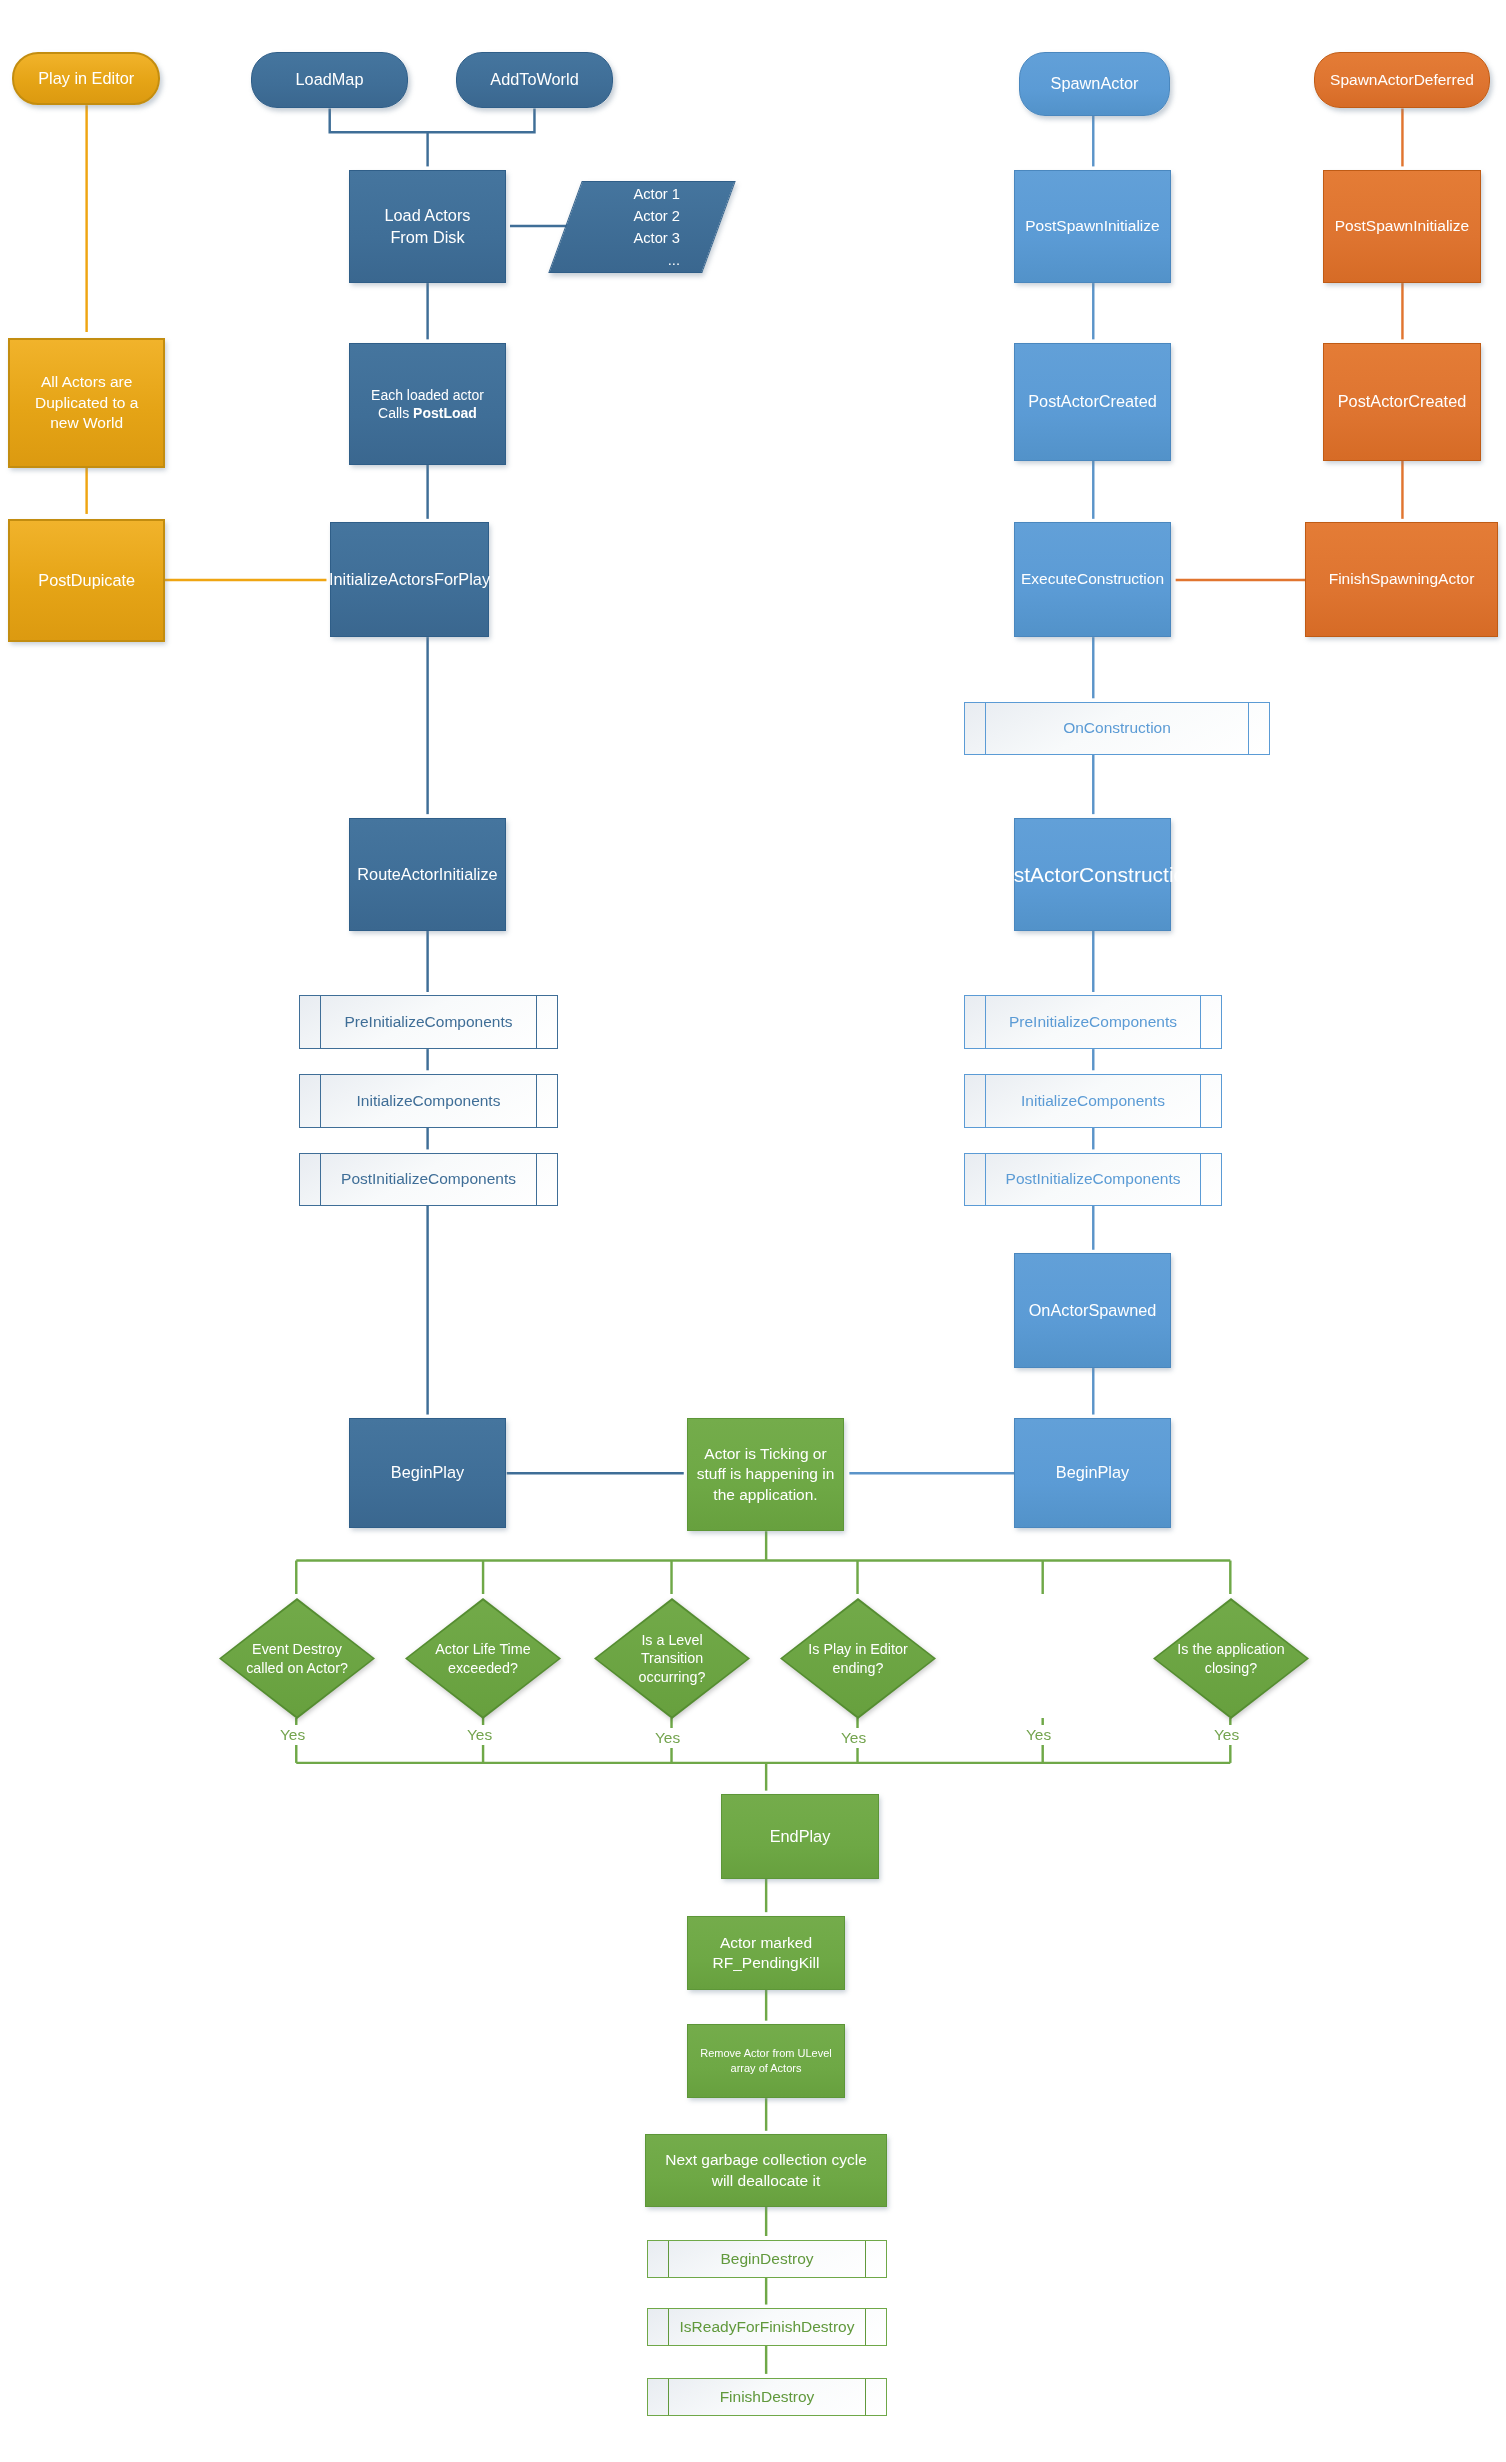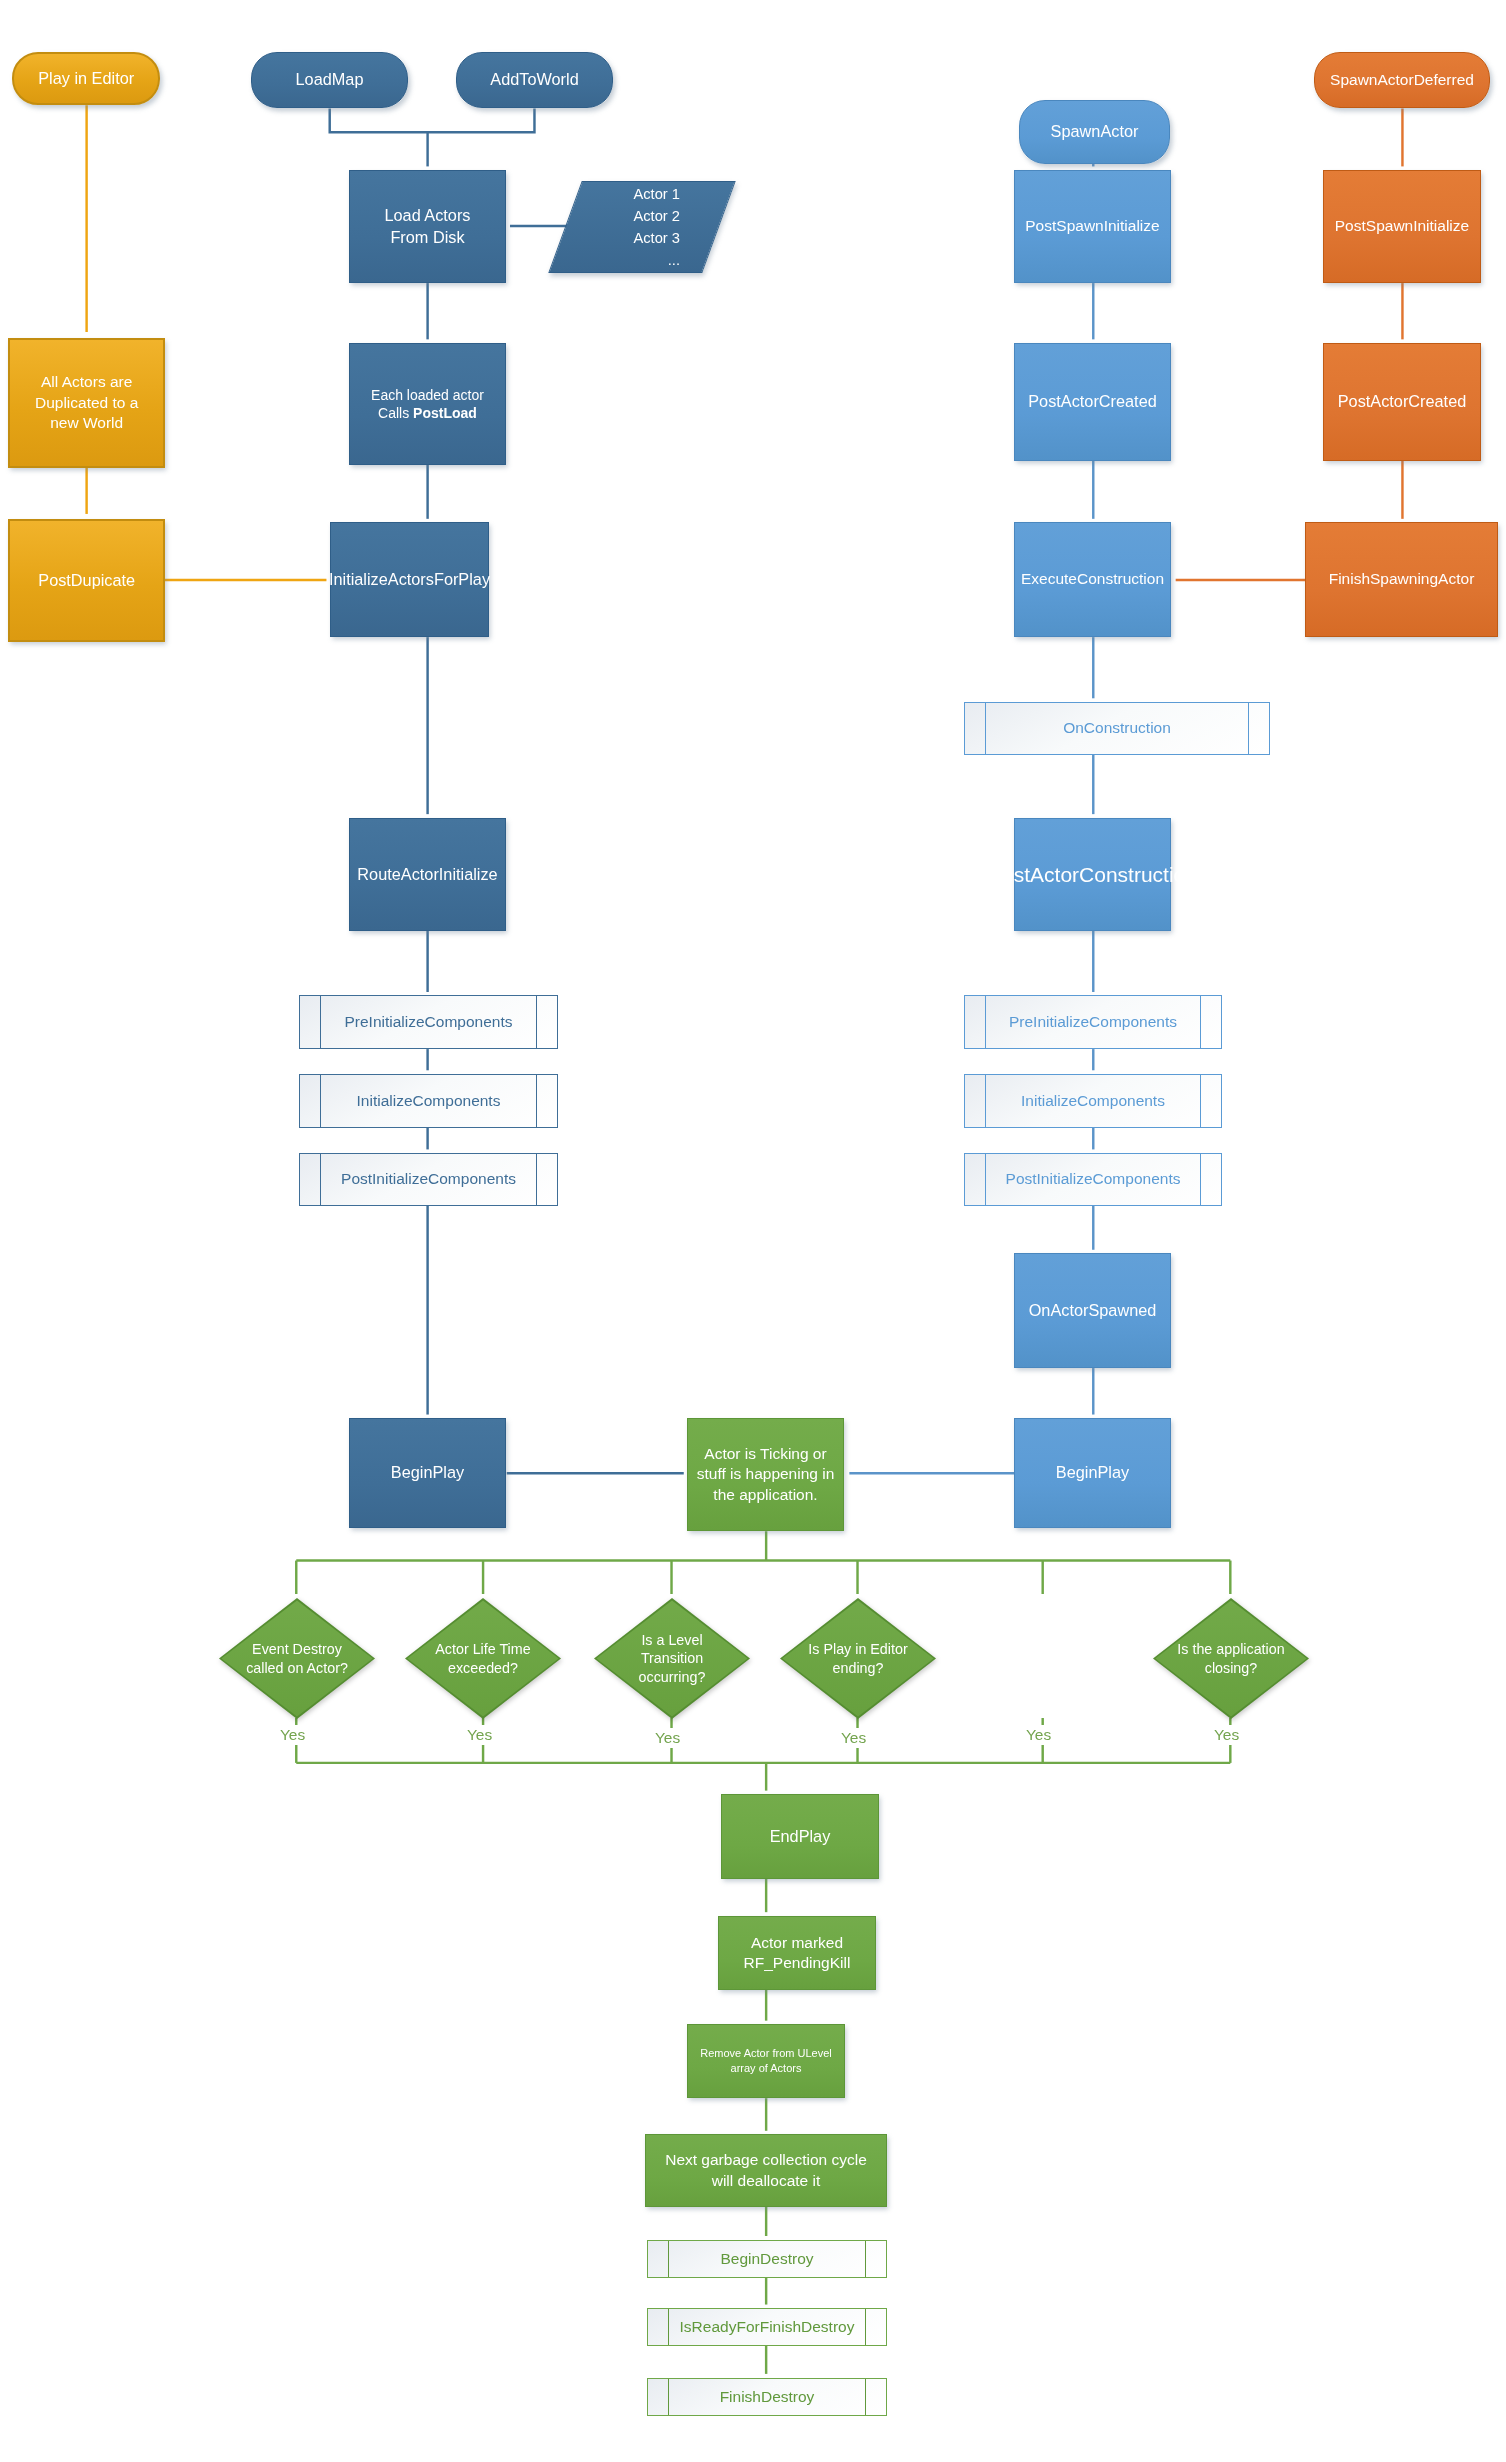--- a/index.html
+++ b/index.html
@@ -143,21 +143,21 @@
 
   <div class="node term gold shadow" style="left:12.2px;top:52px;width:148px;height:53px;">
     <span>Play in Editor</span>
   </div>
   <div class="node term bdark shadow" style="left:251px;top:52px;width:157px;height:56px;">
     <span>LoadMap</span>
   </div>
   <div class="node term bdark shadow" style="left:456px;top:52px;width:157px;height:56px;">
     <span>AddToWorld</span>
   </div>
-  <div class="node term blight shadow" style="left:1019px;top:52px;width:151px;height:64px;margin-top:48px;">
+  <div class="node term blight shadow" style="left:1019px;top:52px;width:151px;height:64px;">
     <span>SpawnActor</span>
   </div>
   <div class="node term orange shadow" style="left:1314px;top:52px;width:176px;height:56px;font-size:15.5px;">
     <span>SpawnActorDeferred</span>
   </div>
 
   <div class="node bdark shadow" style="left:349px;top:170px;width:157px;height:113px;padding:0 14.7px;">
     <span>Load Actors From Disk</span>
   </div>
 
@@ -291,21 +291,21 @@
   <div class="yes" style="left:263px;top:1725px;width:51px;">Yes</div>
   <div class="yes" style="left:450px;top:1725px;width:51px;">Yes</div>
   <div class="yes" style="left:638px;top:1728px;width:51px;">Yes</div>
   <div class="yes" style="left:824px;top:1728px;width:51px;">Yes</div>
   <div class="yes" style="left:1009px;top:1725px;width:51px;">Yes</div>
   <div class="yes" style="left:1197px;top:1725px;width:51px;">Yes</div>
 
   <div class="node green shadow" style="left:687px;top:1794px;width:158px;height:85px;margin-left:34px;">
     <span>EndPlay</span>
   </div>
-  <div class="node green shadow" style="left:718px;top:1916px;width:158px;height:74px;padding:0 8.2px;font-size:15.5px;">
+  <div class="node green shadow" style="left:687px;top:1916px;width:158px;height:74px;padding:0 8.2px;font-size:15.5px;">
     <span>Actor marked RF_PendingKill</span>
   </div>
   <div class="node green shadow" style="left:687px;top:2024px;width:158px;height:74px;padding:0 6px;font-size:11px;">
     <span>Remove Actor from ULevel array of Actors</span>
   </div>
   <div class="node green shadow" style="left:645px;top:2134px;width:242px;height:73px;padding:0 16.3px;font-size:15.5px;">
     <span>Next garbage collection cycle will deallocate it</span>
   </div>
 
   <div class="node predef pd-green" style="left:647px;top:2240px;width:240px;height:38px;">

